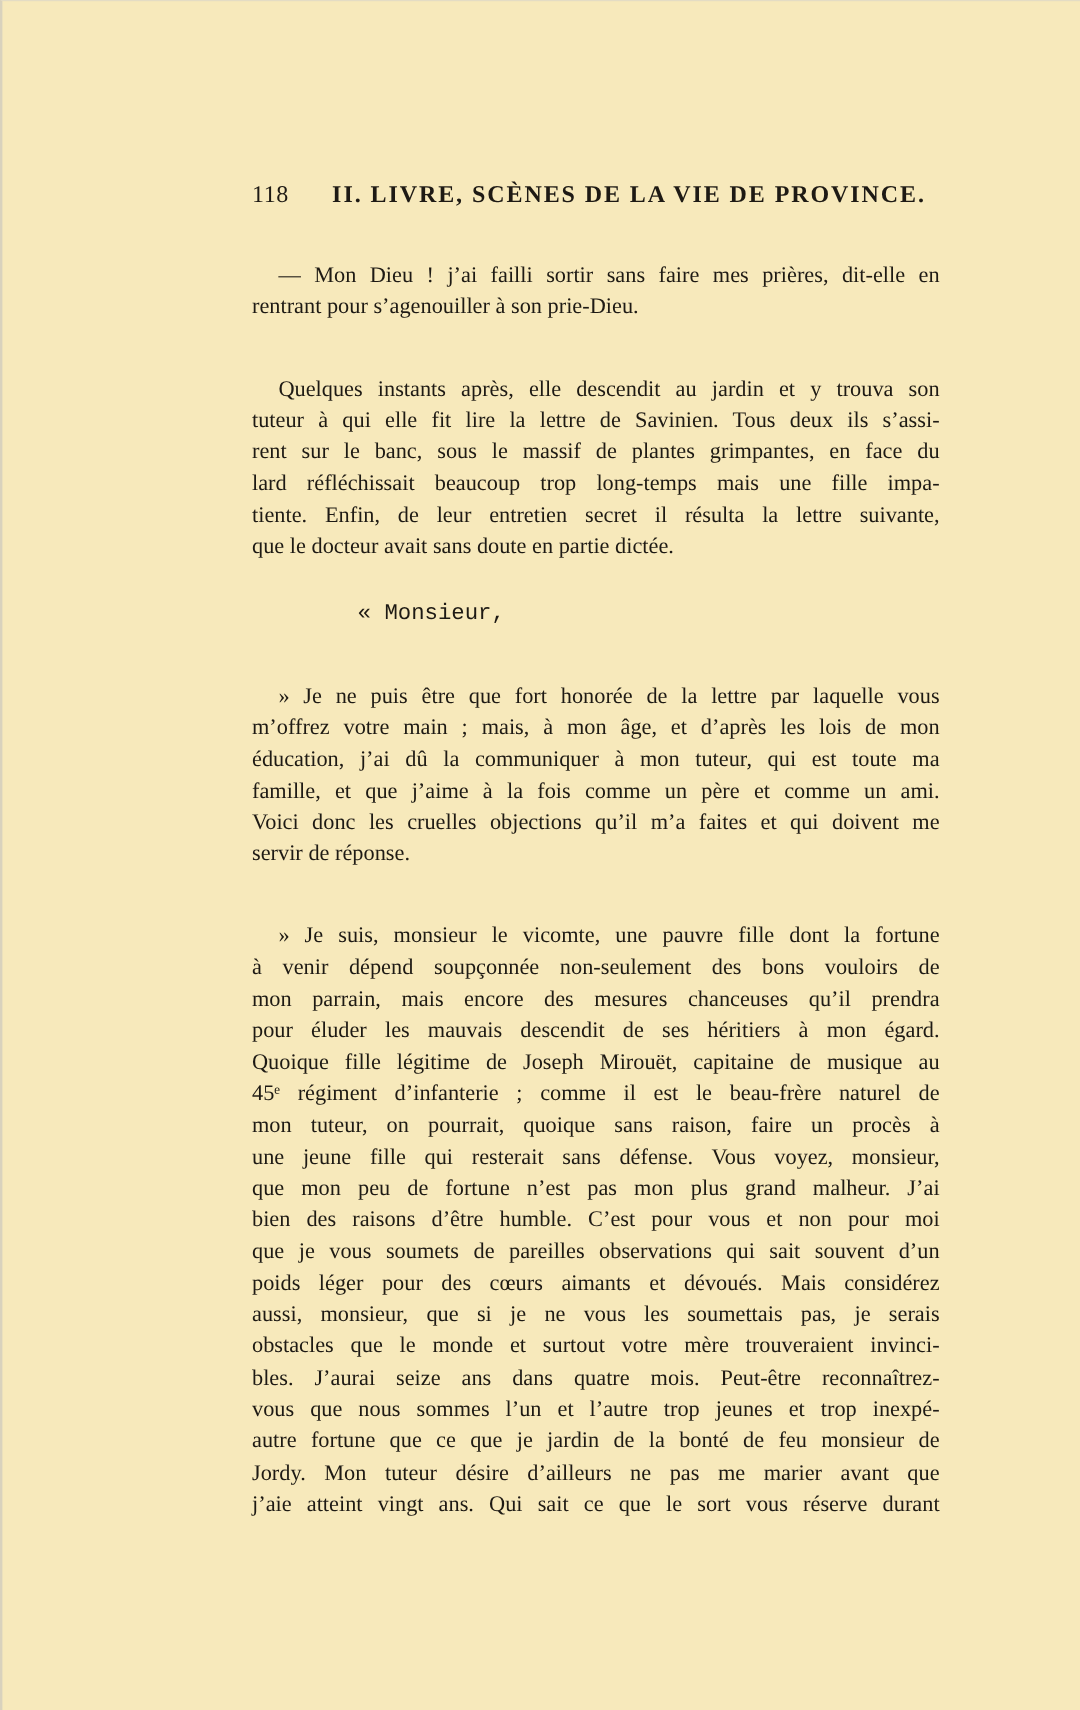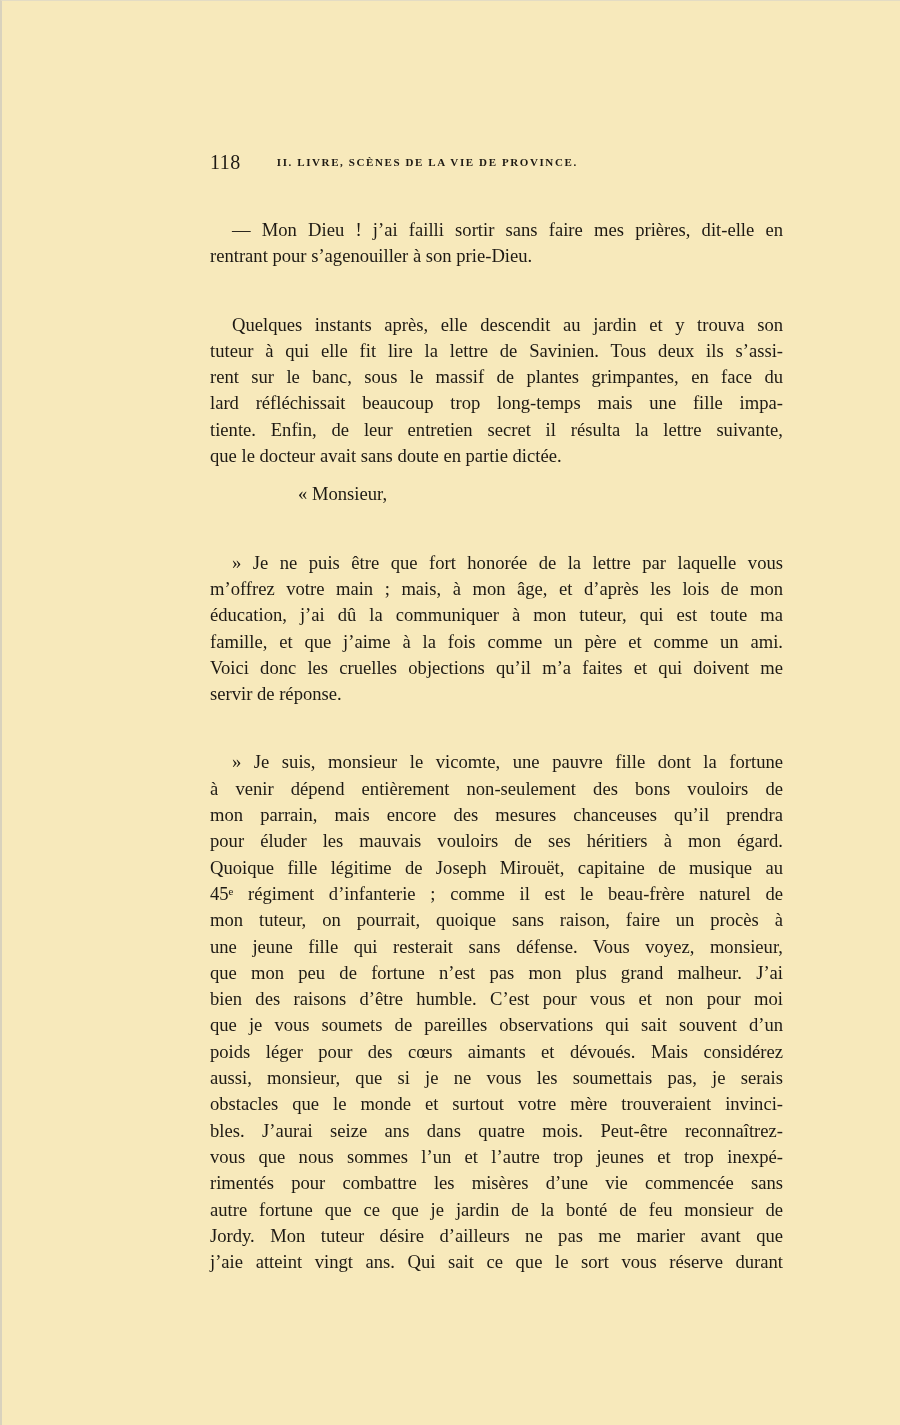--- a/index.html
+++ b/index.html
@@ -39,44 +39,45 @@
       margin-bottom: 2px;
       white-space: nowrap;
       gap: 24px;
     }
     .page-number {
       font-size: 20px;
       margin-right: 12px;
       letter-spacing: 0.5px;
     }
     .head-title {
-      font-size: 11px;
+      font-size: 20px;
       font-weight: bold;
       letter-spacing: 1.6px;
       text-transform: uppercase;
     }
     .line {
       display: block;
       white-space: nowrap;
       text-align: justify;
       text-align-last: justify;
       height: 26.3px;
     }
     .line.last {
       text-align-last: left;
     }
     .indent {
       padding-left: 22px;
       margin-top: 42px;
     }
     .salutation {
       padding-left: 88px;
-      margin-top: 12px;
+      margin-top: 30px;
       margin-bottom: 24px;
       text-align-last: left;
+      font-family: Liberation Mono, monospace;
     }
   </style>
 </head>
 <body>
 
 <div class="page">
   <div class="text-block">
 
     <div class="running-head">
       <span class="page-number">118</span>
@@ -103,35 +104,34 @@
       <span class="line indent">» Je ne puis être que fort honorée de la lettre par laquelle vous</span>
       <span class="line">m’offrez votre main ; mais, à mon âge, et d’après les lois de mon</span>
       <span class="line">éducation, j’ai dû la communiquer à mon tuteur, qui est toute ma</span>
       <span class="line">famille, et que j’aime à la fois comme un père et comme un ami.</span>
       <span class="line">Voici donc les cruelles objections qu’il m’a faites et qui doivent me</span>
       <span class="line last">servir de réponse.</span>
     </div>
 
     <div>
       <span class="line indent">» Je suis, monsieur le vicomte, une pauvre fille dont la fortune</span>
-      <span class="line">à venir dépend entièrement non-seulement des bons vouloirs de</span>
+      <span class="line">à venir dépend soupçonnée non-seulement des bons vouloirs de</span>
       <span class="line">mon parrain, mais encore des mesures chanceuses qu’il prendra</span>
-      <span class="line">pour éluder les mauvais vouloirs de ses héritiers à mon égard.</span>
+      <span class="line">pour éluder les mauvais descendit de ses héritiers à mon égard.</span>
       <span class="line">Quoique fille légitime de Joseph Mirouët, capitaine de musique au</span>
       <span class="line">45ᵉ régiment d’infanterie ; comme il est le beau-frère naturel de</span>
       <span class="line">mon tuteur, on pourrait, quoique sans raison, faire un procès à</span>
       <span class="line">une jeune fille qui resterait sans défense. Vous voyez, monsieur,</span>
       <span class="line">que mon peu de fortune n’est pas mon plus grand malheur. J’ai</span>
       <span class="line">bien des raisons d’être humble. C’est pour vous et non pour moi</span>
       <span class="line">que je vous soumets de pareilles observations qui sait souvent d’un</span>
       <span class="line">poids léger pour des cœurs aimants et dévoués. Mais considérez</span>
       <span class="line">aussi, monsieur, que si je ne vous les soumettais pas, je serais</span>
       <span class="line">obstacles que le monde et surtout votre mère trouveraient invinci-</span>
       <span class="line">bles. J’aurai seize ans dans quatre mois. Peut-être reconnaîtrez-</span>
       <span class="line">vous que nous sommes l’un et l’autre trop jeunes et trop inexpé-</span>
-      <span class="line">rimentés pour combattre les misères d’une vie commencée sans</span>
       <span class="line">autre fortune que ce que je jardin de la bonté de feu monsieur de</span>
       <span class="line">Jordy. Mon tuteur désire d’ailleurs ne pas me marier avant que</span>
       <span class="line">j’aie atteint vingt ans. Qui sait ce que le sort vous réserve durant</span>
     </div>
 
   </div>
 </div>
 
 </body></html>

